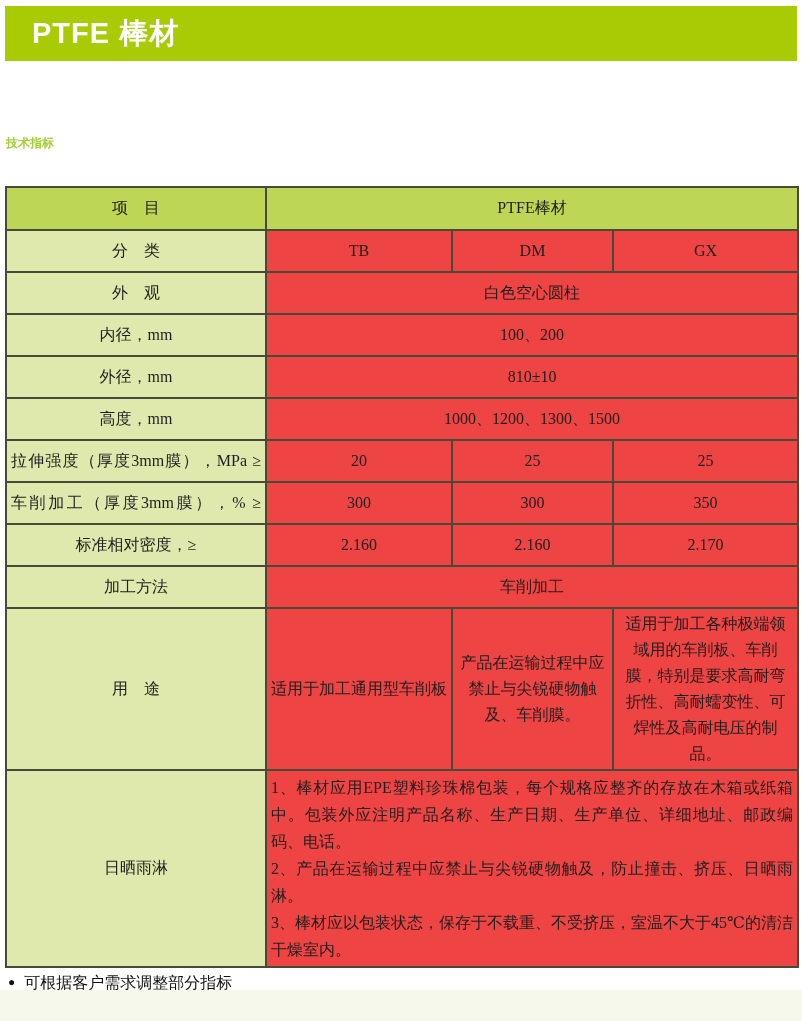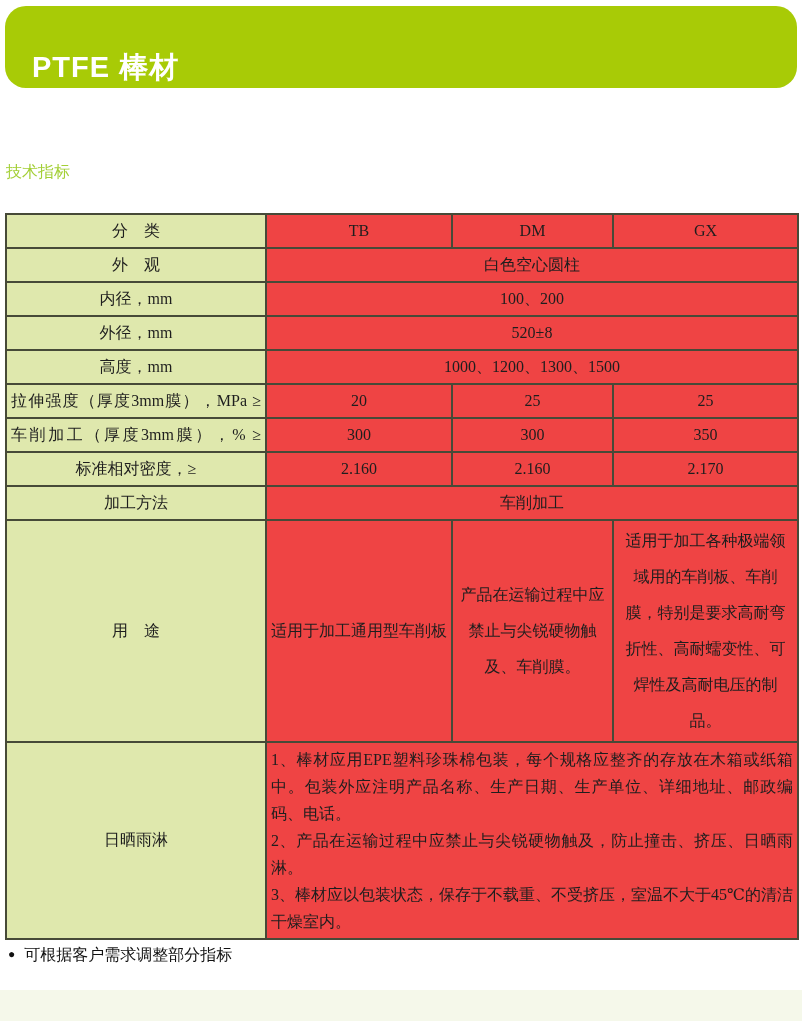--- a/index.html
+++ b/index.html
@@ -4,57 +4,57 @@
 <title>PTFE 棒材</title>
 <style>
   html,body{margin:0;padding:0;}
   body{
     width:802px;height:1021px;position:relative;overflow:hidden;
     background:#ffffff;color:#1e1e1e;
     font-family:"Liberation Serif","DejaVu Serif",serif;
   }
   
   .banner{
-    margin:6px 5px 0 5px;height:82px;background:#a8cb06;
-    display:flex;align-items:flex-end;border-radius:21px;
+    margin:6px 5px 0 5px;height:55px;background:#a8cb06;
+    display:flex;align-items:center;
   }
   .banner .title{
     margin:0 0 0 27px;color:#ffffff;
     font-family:"Liberation Sans","DejaVu Sans",sans-serif;
     font-size:29px;font-weight:bold;letter-spacing:1px;
   }
   
   .section-title{
     margin:74px 0 0 6px;height:20px;
     color:#a3cf35;font-family:"Liberation Sans","DejaVu Sans",sans-serif;
-    font-size:16px;font-weight:400;
+    font-size:12px;font-weight:700;
   }
   
   table.spec{
     border-collapse:collapse;table-layout:fixed;
     margin:31px 0 0 5px;width:792px;
   }
   table.spec td{
     border:2px solid #474a38;
     font-size:16px;text-align:center;vertical-align:middle;
     padding:2px 4px;overflow:hidden;
   }
   td.lbl{background:#dfe8ad;}
   td.val{background:#ef4444;}
   tr.hdr td{background:#bed655;}
-  tr.h-std{height:34px;}
+  tr.h-std{height:42px;}
   tr.h-first{height:43px;}
   tr.h-use{height:139px;}
   tr.h-pack{height:197px;}
   td.justify-lbl{
     text-align:justify;text-align-last:justify;
     font-size:14px;padding:0 3px;margin-top:16px;
   }
   td.use-val{
-    font-size:15px;line-height:36px;
+    font-size:15px;line-height:26px;
     text-align:justify;padding:4px 7px;
   }
   td.pack-val{
     text-align:left;font-size:15.5px;line-height:27px;
     padding:6px 8px 6px 10px;
   }
   td.pack-val .para{text-align:justify;}
   
   .footnote{
     margin:5px 0 0 8px;font-size:16px;color:#111111;
@@ -76,37 +76,41 @@
 <div class="section-title">技术指标</div>
 
 <table class="spec">
   <colgroup>
     <col style="width:260px">
       <col style="width:186px">
       <col style="width:161px">
       <col style="width:185px">
   </colgroup>
   <tbody>
+    <tr class="h-first hdr">
+      <td class="lbl">项　目</td>
+      <td class="val" colspan="3">PTFE棒材</td>
+    </tr>
     <tr class="h-std">
       <td class="lbl">分　类</td>
       <td class="val">TB</td>
       <td class="val">DM</td>
       <td class="val">GX</td>
     </tr>
     <tr class="h-std">
       <td class="lbl">外　观</td>
       <td class="val" colspan="3">白色空心圆柱</td>
     </tr>
     <tr class="h-std">
       <td class="lbl">内径，mm</td>
       <td class="val" colspan="3">100、200</td>
     </tr>
     <tr class="h-std">
       <td class="lbl">外径，mm</td>
-      <td class="val" colspan="3">520±8</td>
+      <td class="val" colspan="3">810±10</td>
     </tr>
     <tr class="h-std">
       <td class="lbl">高度，mm</td>
       <td class="val" colspan="3">1000、1200、1300、1500</td>
     </tr>
     <tr class="h-std">
       <td class="lbl justify-lbl">拉伸强度（厚度3mm膜），MPa ≥</td>
       <td class="val">20</td>
       <td class="val">25</td>
       <td class="val">25</td>

